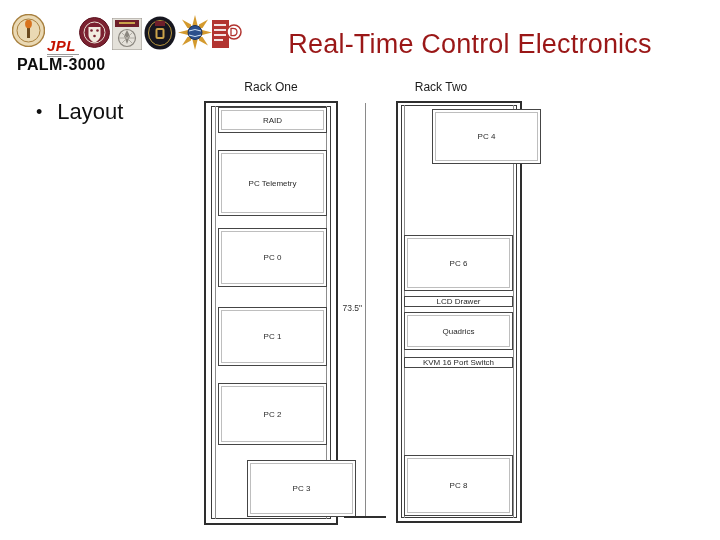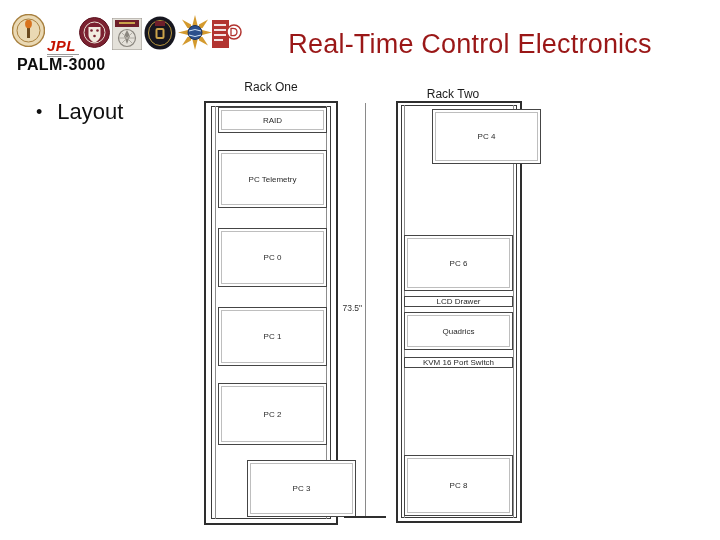--- a/index.html
+++ b/index.html
@@ -16,42 +16,42 @@
   }
   #slide-title{
     position:absolute;left:250px;top:29px;width:440px;text-align:center;
     font-size:27px;color:#9a1717;letter-spacing:.2px;white-space:nowrap;
   }
   #bullet-line{position:absolute;left:36px;top:99px;font-size:22px;color:#101010;display:flex;align-items:center;}
   #bullet-line .bullet{font-size:18px;margin-right:15px;line-height:1;}
   
   .rack-label{position:absolute;top:80px;text-align:center;font-size:12px;color:#1c1c1c;}
   #rack-one-label{left:204px;width:134px;}
-  #rack-two-label{left:384px;width:126px;padding-left:12px;box-sizing:border-box;margin-top:7px;}
+  #rack-two-label{left:372px;width:126px;padding-left:12px;box-sizing:border-box;}
   .rack-outer{position:absolute;border:2px solid #2e2e2e;box-sizing:border-box;background:#fff;}
   #rack-one-frame{left:204px;top:101px;width:134px;height:424px;}
   #rack-two-frame{left:396px;top:101px;width:126px;height:422px;}
   .rack-inner{position:absolute;border:1px solid #3a3a3a;}
   #rack-one-frame .rack-inner{inset:3px 5px 4px 5px;}
   #rack-two-frame .rack-inner{inset:2px 3px 3px 3px;}
   .rack-rails{position:absolute;border-left:1px solid #8d8d8d;border-right:1px solid #8d8d8d;}
   #rack-one-frame .rack-rails{inset:3px 9px 4px 9px;}
   #rack-two-frame .rack-rails{inset:2px 6px 3px 6px;}
   
   .unit{
     position:absolute;background:#ffffff;border:1px solid #454545;box-sizing:border-box;
     box-shadow:inset 0 0 0 2px #ffffff, inset 0 0 0 3px rgba(125,125,125,.5);
     display:flex;align-items:center;justify-content:center;
     font-size:8px;color:#2a2a2a;white-space:nowrap;overflow:hidden;
   }
   .unit.thin{box-shadow:none;}
   .r1{left:218px;width:109px;}
   .r2{left:404px;width:109px;}
   #u-raid      {top:107px;height:26px;}
-  #u-pctel     {top:150px;height:58px;}
+  #u-pctel     {top:150px;height:66px;}
   #u-pc0       {top:228px;height:59px;}
   #u-pc1       {top:307px;height:59px;}
   #u-pc2       {top:383px;height:62px;}
   #u-pc3       {top:460px;height:57px;margin-left:29px;}
   #u-pc4       {top:109px;height:55px;margin-left:28px;}
   #u-pc5       {top:169px;height:57px;}
   #u-pc6       {top:235px;height:56px;align-items:center;}
   #u-lcd       {top:296px;height:11px;}
   #u-quadrics  {top:312px;height:38px;}
   #u-kvm       {top:357px;height:11px;}

